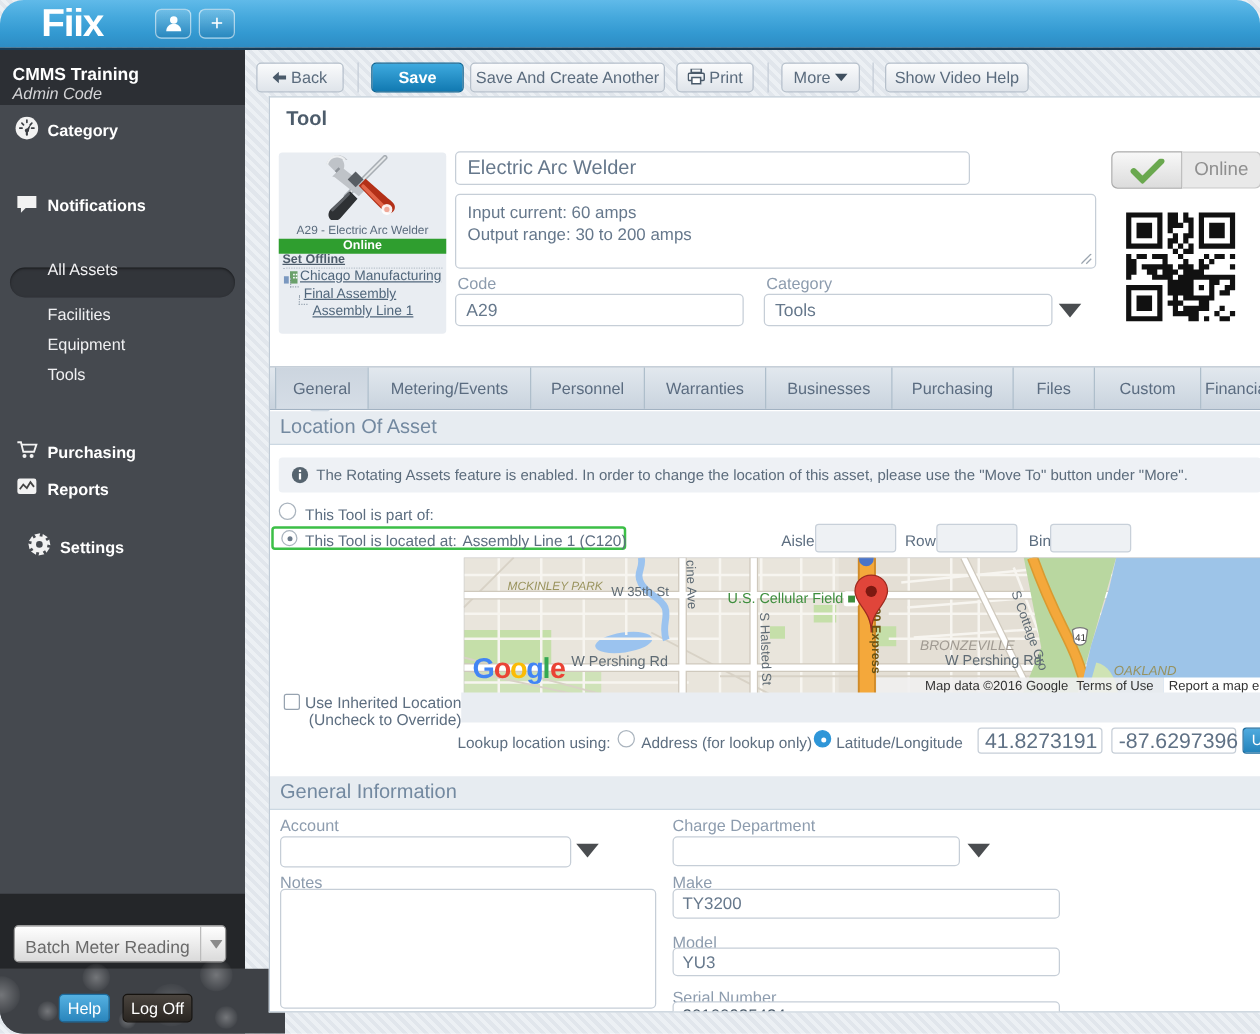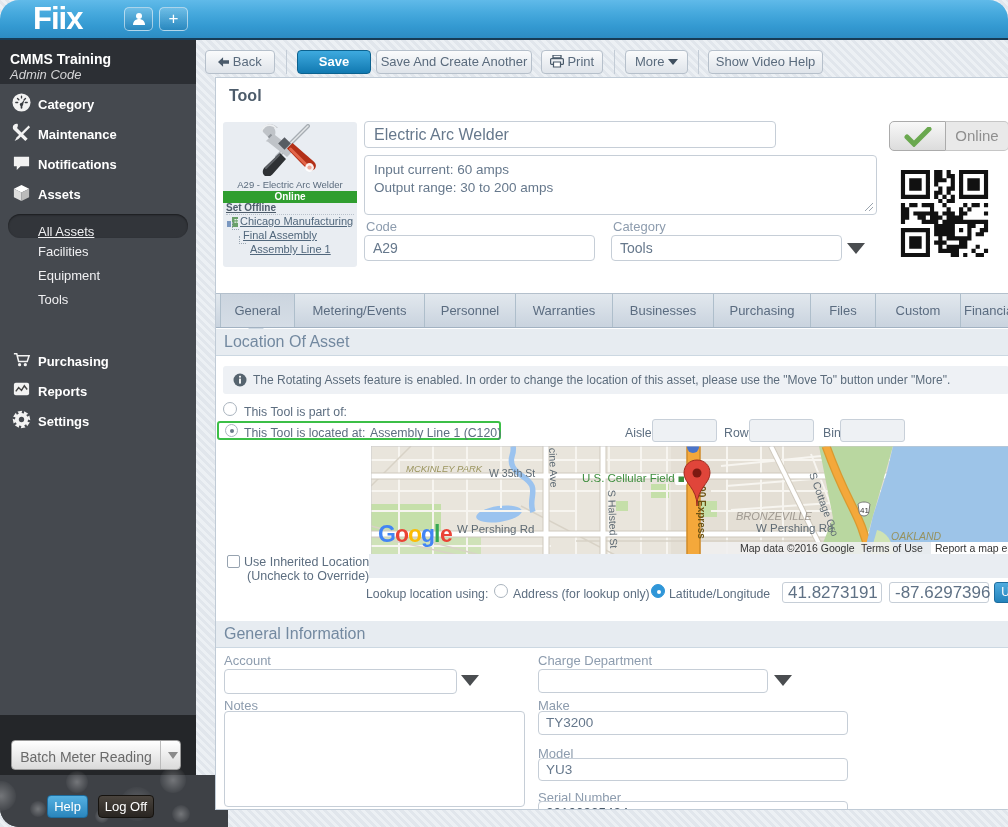--- a/index.html
+++ b/index.html
@@ -93,61 +93,46 @@
           <circle cx="10" cy="10" r="9.5" fill="#f2f2f2"></circle>
           <g stroke="#3a3d42" stroke-width="1.4" stroke-linecap="round">
             <path d="M10 3.2v2M4 10h2M16 10h-2M5.8 5.8l1.4 1.4M14.2 5.8l-1.4 1.4"></path>
           </g>
           <circle cx="10" cy="12" r="1.7" fill="#3a3d42"></circle>
           <path d="M9.2 12L10.4 5.4 11.6 12z" fill="#3a3d42" transform="rotate(28 10 12)"></path>
           <rect x="9.1" y="11.5" width="1.8" height="5" rx=".9" fill="#3a3d42"></rect>
         </svg>
         <span class="txt">Category</span>
       </div>
-    <div class="abs mi" style="top:79px;">
-        <svg width="19" height="19" viewBox="0 0 20 20">
-          <path d="M17.5 2.5L5 15l-2.2 4 4-2.2L19 4.5z" fill="#f2f2f2"></path>
-          <path d="M6 1C3.8 0.4 1.6 1.6 1 3.6 0.5 5.3 1.2 7 2.6 8L14 19l2.5-2.5L5.3 5.2C6.2 4 6.4 2.4 6 1z" fill="#f2f2f2"></path>
-        </svg>
-        <span class="txt">Maintenance</span>
-      </div>
     <div class="abs mi" style="top:109px;">
         <svg width="19" height="19" viewBox="0 0 20 20">
           <path d="M2 4h16v10H9l-4 4v-4H2z" fill="#f2f2f2"></path>
         </svg>
         <span class="txt">Notifications</span>
       </div>
-    <div class="abs mi" style="top:139px;">
-        <svg width="19" height="19" viewBox="0 0 20 20">
-          <path d="M2 6l8-4 8 4-8 4z" fill="#fff"></path>
-          <path d="M2 6v9l8 4V10z" fill="#ddd"></path>
-          <path d="M18 6v9l-8 4V10z" fill="#bbb"></path>
-        </svg>
-        <span class="txt">Assets</span>
-      </div>
-    <div class="abs sub" style="top:184px;text-decoration:underline;">All Assets</div>
+    <div class="abs sub" style="top:168px;">All Assets</div>
     <div class="abs sub" style="top:204px;">Facilities</div>
     <div class="abs sub" style="top:228px;">Equipment</div>
     <div class="abs sub" style="top:252px;">Tools</div>
     <div class="abs mi" style="top:306px;">
         <svg width="19" height="19" viewBox="0 0 20 20">
           <path d="M2 4h3l2 8h9l2-6H6" fill="none" stroke="#f2f2f2" stroke-width="1.6"></path>
           <circle cx="8" cy="15.5" r="1.7" fill="#f2f2f2"></circle>
           <circle cx="14" cy="15.5" r="1.7" fill="#f2f2f2"></circle>
         </svg>
         <span class="txt">Purchasing</span>
       </div>
     <div class="abs mi" style="top:336px;">
         <svg width="19" height="19" viewBox="0 0 20 20">
           <rect x="2" y="3" width="16" height="13" rx="2" fill="#f2f2f2"></rect>
           <path d="M4 12l3-4 3 3 3-5 3 4" fill="none" stroke="#444" stroke-width="1.5"></path>
         </svg>
         <span class="txt">Reports</span>
       </div>
-    <div class="abs mi" style="top:366px;">
+    <div class="abs mi" style="top:382px;margin-left:10px;">
         <svg width="19" height="19" viewBox="0 0 20 20">
           <path d="M18.3 5.8 L19.3 10.7 L16.9 10.1 L16.4 12.5 L18.8 12.9 L16.0 17.1 L14.8 15.0 L12.8 16.3 L14.2 18.3 L9.3 19.3 L9.9 16.9 L7.5 16.4 L7.1 18.8 L2.9 16.0 L5.0 14.8 L3.7 12.8 L1.7 14.2 L0.7 9.3 L3.1 9.9 L3.6 7.5 L1.2 7.1 L4.0 2.9 L5.2 5.0 L7.2 3.7 L5.8 1.7 L10.7 0.7 L10.1 3.1 L12.5 3.6 L12.9 1.2 L17.1 4.0 L15.0 5.2 L16.3 7.2Z" fill="#f2f2f2"></path>
           <circle cx="10" cy="10" r="2.8" fill="#45494f"></circle>
         </svg>
         <span class="txt">Settings</span>
       </div>
     <div class="abs" id="sbdark"></div>
     <div class="abs" id="batch">
         <span class="t">Batch Meter Reading</span>
         <span class="d"></span>

